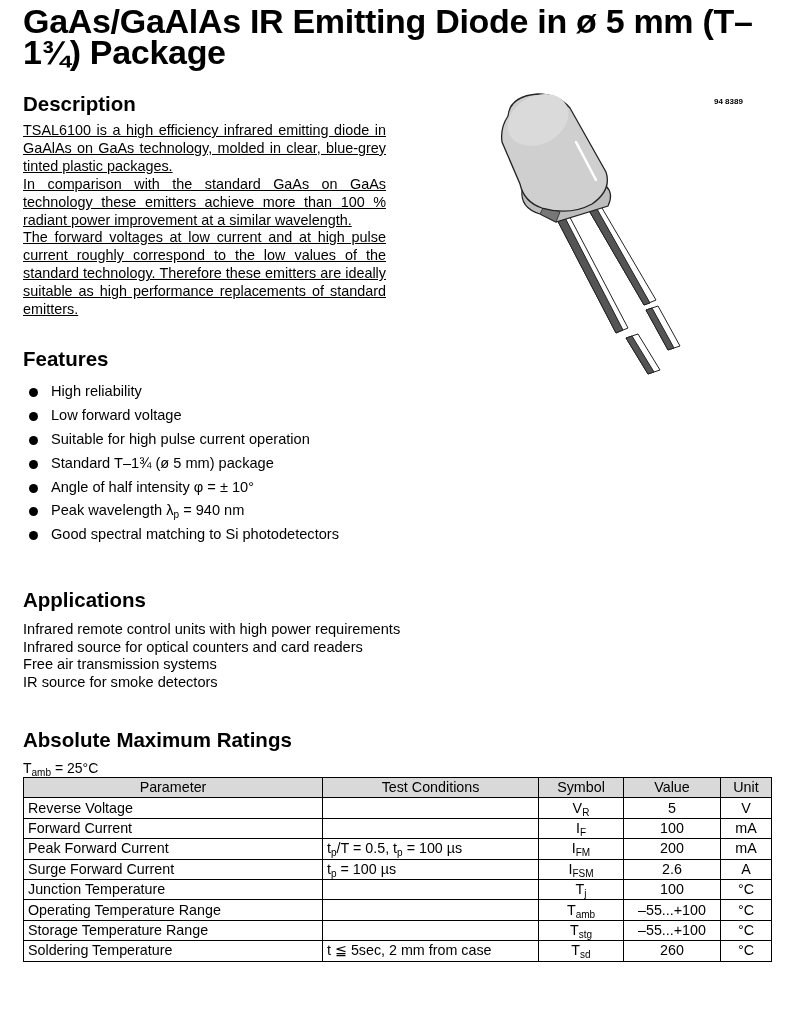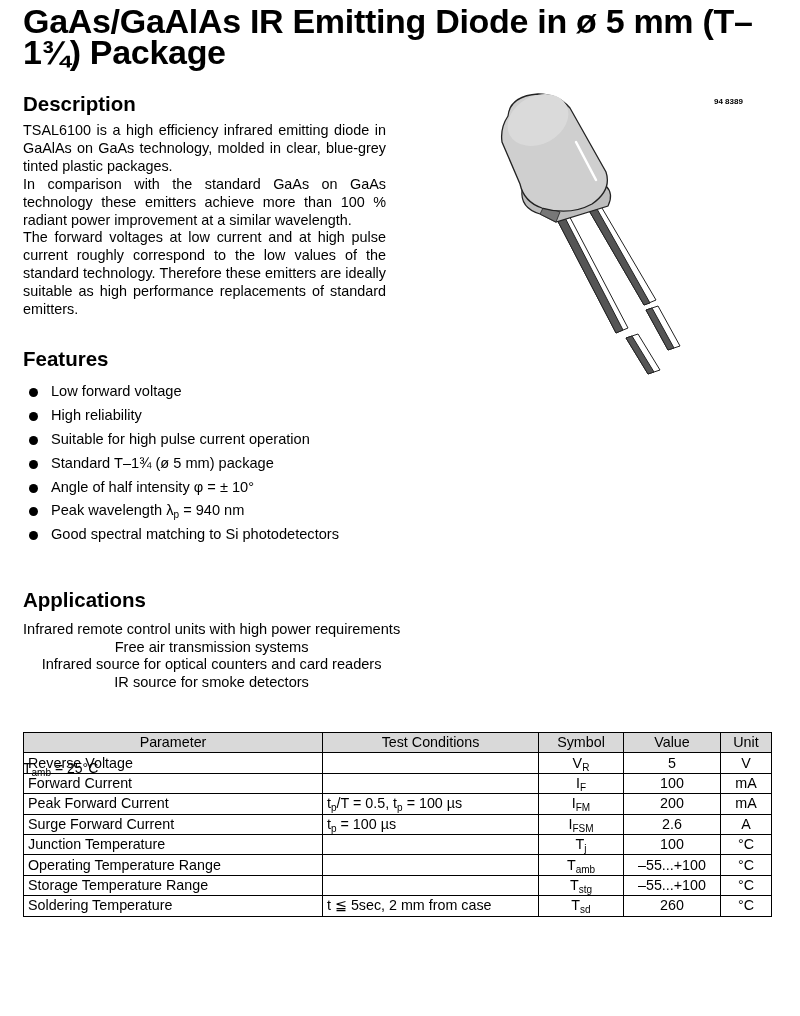--- a/index.html
+++ b/index.html
@@ -1,28 +1,28 @@
 <!DOCTYPE html>
 <html><head>
 <meta charset="utf-8">
 <style>
   html, body { margin: 0; padding: 0; background: #ffffff; }
   body { width: 800px; height: 1016px; position: relative; overflow: hidden; color: #000; font-family: "Liberation Sans", sans-serif; }
   .title { position: absolute; left: 23px; top: 6px; width: 760px; font-size: 34px; font-weight: bold; line-height: 31px; letter-spacing: -0.3px; }
   .h2 { position: absolute; left: 23px; font-size: 20.5px; font-weight: bold; margin: 0; }
   .desc { position: absolute; left: 23px; top: 122px; width: 363px; font-size: 14.4px; line-height: 17.9px; text-align: justify; }
-  .desc p { margin: 0; }
+  .desc p { margin: 0; text-decoration: underline; }
   .features { position: absolute; left: 23px; top: 380px; width: 420px; margin: 0; padding: 0; list-style: none; font-size: 14.6px; }
   .features li { position: relative; height: 23.9px; line-height: 23.9px; padding-left: 28px; }
   .features li .bullet { position: absolute; left: 6px; top: 8px; width: 9px; height: 9px; border-radius: 50%; background: #000; }
   .apps { position: absolute; left: 23px; top: 621px; font-size: 14.6px; line-height: 17.7px; }
-  .apps div { white-space: nowrap; text-align: center; }
+  .apps div { white-space: nowrap; }
   .tamb { position: absolute; left: 23px; top: 760px; font-size: 14px; }
   sub { font-size: 10px; vertical-align: -3px; line-height: 0; }
-  table { position: absolute; left: 23px; top: 732px; border-collapse: collapse; font-size: 14.3px; }
+  table { position: absolute; left: 23px; top: 777px; border-collapse: collapse; font-size: 14.3px; }
   td, th { border: 1.5px solid #000; padding: 0 4px; height: 19.4px; line-height: 19px; white-space: nowrap; }
   th { background: #d9d9d9; font-weight: normal; text-align: center; }
   td.c { text-align: center; }
   .col-param { width: 290px; }
   .col-cond { width: 207px; }
   .col-sym { width: 76px; margin-left: 20px; }
   .col-val { width: 88px; }
   .col-unit { width: 42px; }
   .figure-id { position: absolute; left: 714px; top: 97px; font-size: 8px; font-weight: bold; }
   .diode { position: absolute; left: 480px; top: 90px; }
@@ -61,34 +61,34 @@
 
 <h2 class="h2" style="top:92px;">Description</h2>
 <div class="desc">
   <p>TSAL6100 is a high efficiency infrared emitting diode in GaAlAs on GaAs technology, molded in clear, blue-grey tinted plastic packages.</p>
   <p>In comparison with the standard GaAs on GaAs technology these emitters achieve more than 100 % radiant power improvement at a similar wavelength.</p>
   <p>The forward voltages at low current and at high pulse current roughly correspond to the low values of the standard technology. Therefore these emitters are ideally suitable as high performance replacements of standard emitters.</p>
 </div>
 
 <h2 class="h2" style="top:347px;">Features</h2>
 <ul class="features">
+  <li><span class="bullet"></span><span>High reliability</span></li>
   <li><span class="bullet"></span><span>Low forward voltage</span></li>
-  <li><span class="bullet"></span><span>High reliability</span></li>
   <li><span class="bullet"></span><span>Suitable for high pulse current operation</span></li>
   <li><span class="bullet"></span><span>Standard T–1¾ (ø 5 mm) package</span></li>
   <li><span class="bullet"></span><span>Angle of half intensity  φ = ± 10°</span></li>
   <li><span class="bullet"></span><span>Peak wavelength λ</span><sub>p</sub><span> = 940 nm</span></li>
   <li><span class="bullet"></span><span>Good spectral matching to Si photodetectors</span></li>
 </ul>
 
 <h2 class="h2" style="top:588px;">Applications</h2>
 <div class="apps">
   <div>Infrared remote control units with high power requirements</div>
+  <div>Infrared source for optical counters and card readers</div>
   <div>Free air transmission systems</div>
-  <div>Infrared source for optical counters and card readers</div>
   <div>IR source for smoke detectors</div>
 </div>
 
 <h2 class="h2" style="top:728px;">Absolute Maximum Ratings</h2>
 <div class="tamb"><span>T</span><sub>amb</sub><span> = 25°C</span></div>
 
 <table>
   <thead>
     <tr>
       <th class="col-param">Parameter</th>

